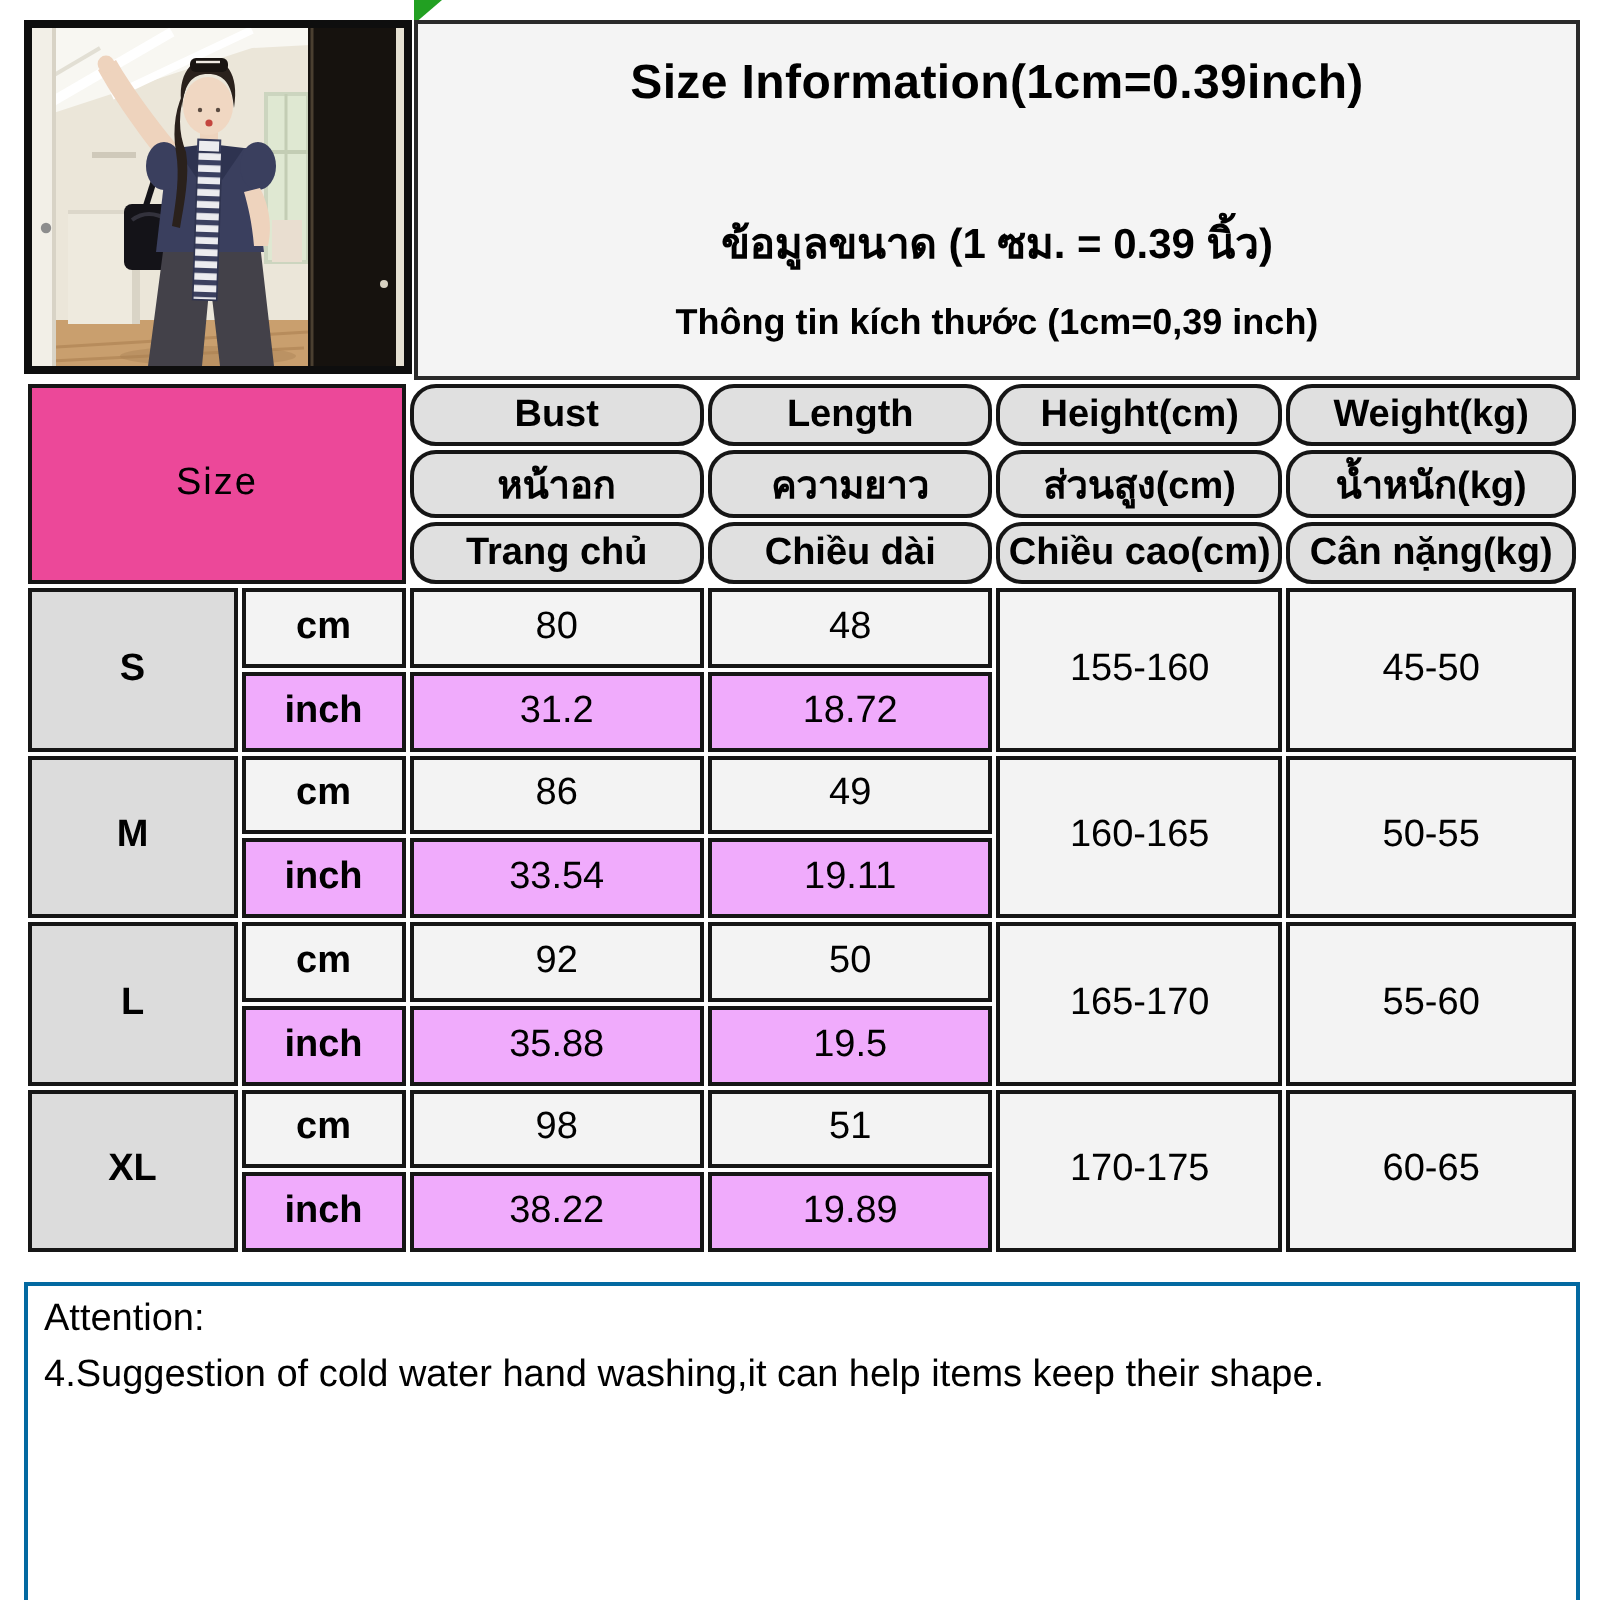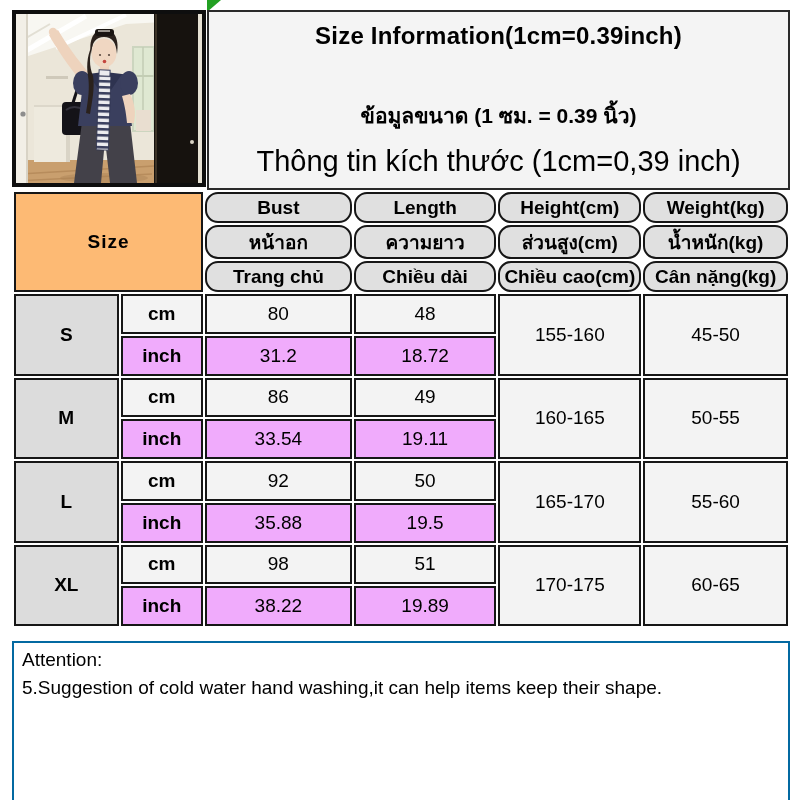--- a/index.html
+++ b/index.html
@@ -17,39 +17,39 @@
   }
   .photo-frame svg{display:block;width:100%;height:100%;}
   .title-box{
     left:207px;top:10px;width:583px;height:180px;
     background:#f4f4f4;border:2px solid #2a2a2a;
     display:flex;flex-direction:column;align-items:center;justify-content:center;
     row-gap:13px;text-align:center;
   }
   .title-en{font-size:24px;font-weight:bold;letter-spacing:.2px;}
   .title-th{font-size:21px;font-weight:bold;margin-top:36px;}
-  .title-vi{font-size:29px;font-weight:normal;}
+  .title-vi{font-size:18px;font-weight:bold;}
   .corner-triangle{
     left:207px;top:0;width:0;height:0;
     border-top:12px solid #22a022;border-right:14px solid transparent;
   }
 
   
   .table-wrap{left:12px;top:190px;width:778px;height:438px;}
   table.size-table{
     width:100%;height:100%;table-layout:fixed;
     border-collapse:separate;border-spacing:2px;background:#ffffff;
   }
   table.size-table td{
     border:2px solid #161616;text-align:center;vertical-align:middle;
     padding:0;overflow:hidden;font-size:19px;
   }
   td.hdr{background:#e0e0e0;font-weight:bold;border-radius:13px;}
   td.hdr-th{font-size:18px;}
-  td.corner{background:#fdba74;font-size:37px;font-weight:bold;letter-spacing:1px;}
+  td.corner{background:#ec4899;font-size:37px;font-weight:normal;letter-spacing:1px;}
   td.size-label{background:#dcdcdc;font-weight:bold;font-size:20px;}
   td.unit{font-weight:bold;margin-top:48px;}
   td.shade{background:#f3f3f3;}
   td.plain{background:#f0abfc;}
   tr.hdr-row{height:31px;}
 
   
   .attention{
     left:12px;top:641px;width:778px;height:161px;
     border:2px solid #0369a1;background:#ffffff;
@@ -252,16 +252,16 @@
           <td class="unit plain">inch</td>
           <td class="plain">38.22</td>
           <td class="plain">19.89</td>
         </tr>
       </tbody>
     </table>
   </div>
 
   <div class="abs attention">
     <div>Attention:</div>
-    <div>5.Suggestion of cold water hand washing,it can help items keep their shape.</div>
+    <div>4.Suggestion of cold water hand washing,it can help items keep their shape.</div>
   </div>
 
 </div>
 
 </body></html>

